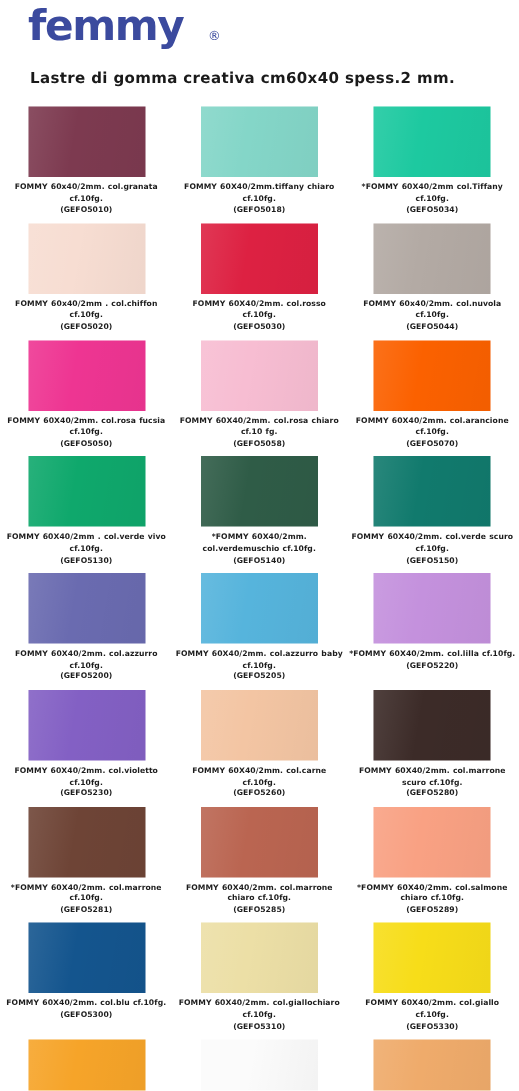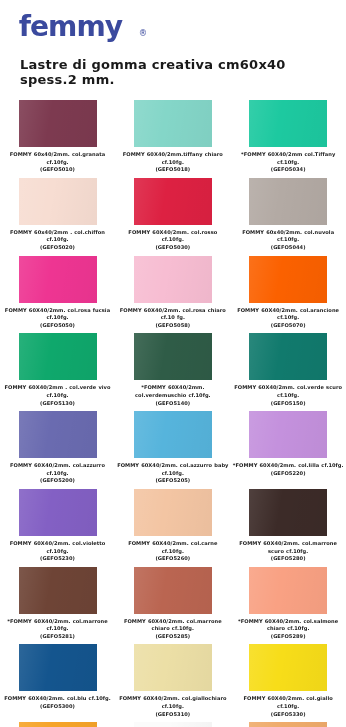--- a/index.html
+++ b/index.html
@@ -5,36 +5,36 @@
   html,body{margin:0;padding:0;}
   body{
     width:346px;height:727px;
     background:#ffffff;
     font-family:"Liberation Sans", sans-serif;
     overflow:hidden;
   }
   .page{position:relative;width:346px;height:727px;}
 
   
-  .header{padding:13px 0 0 14px;}
+  .header{padding:3px 0 0 14px;}
   .logo{
     display:block;
     height:30px;
     width:150px;
   }
   .logo-text{
     font-family:"DejaVu Sans", sans-serif;
     font-weight:bold;
     font-size:30px;
     letter-spacing:-1px;
     fill:#3b4a9e;
   }
   .subtitle{
     margin:14px 0 0 6px;
-    font-size:13px;
+    font-size:10px;
     color:#1a1a1a;
     font-weight:bold;
     letter-spacing:.25px;
     font-family:"DejaVu Sans", sans-serif;
   }
 
   
   .grid{
     margin-top:9px;
     display:grid;

